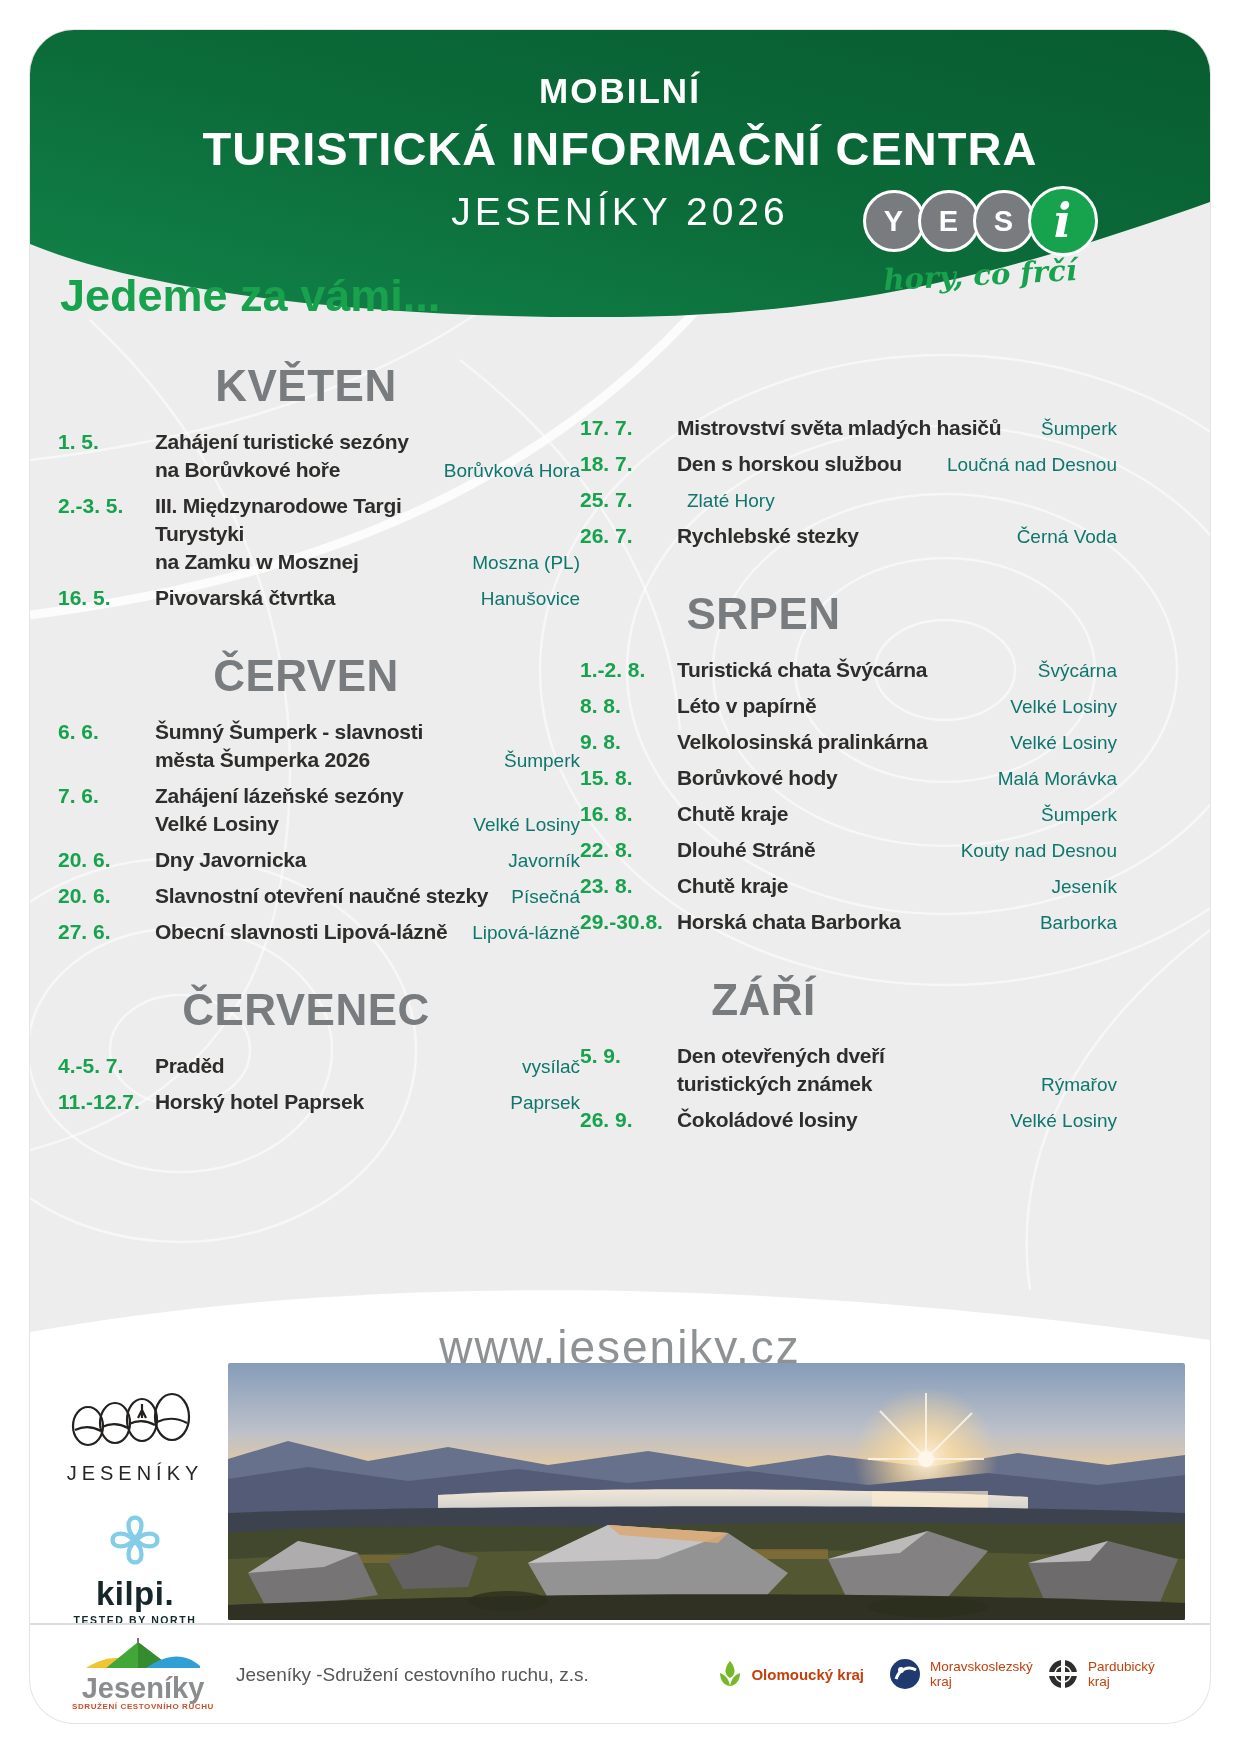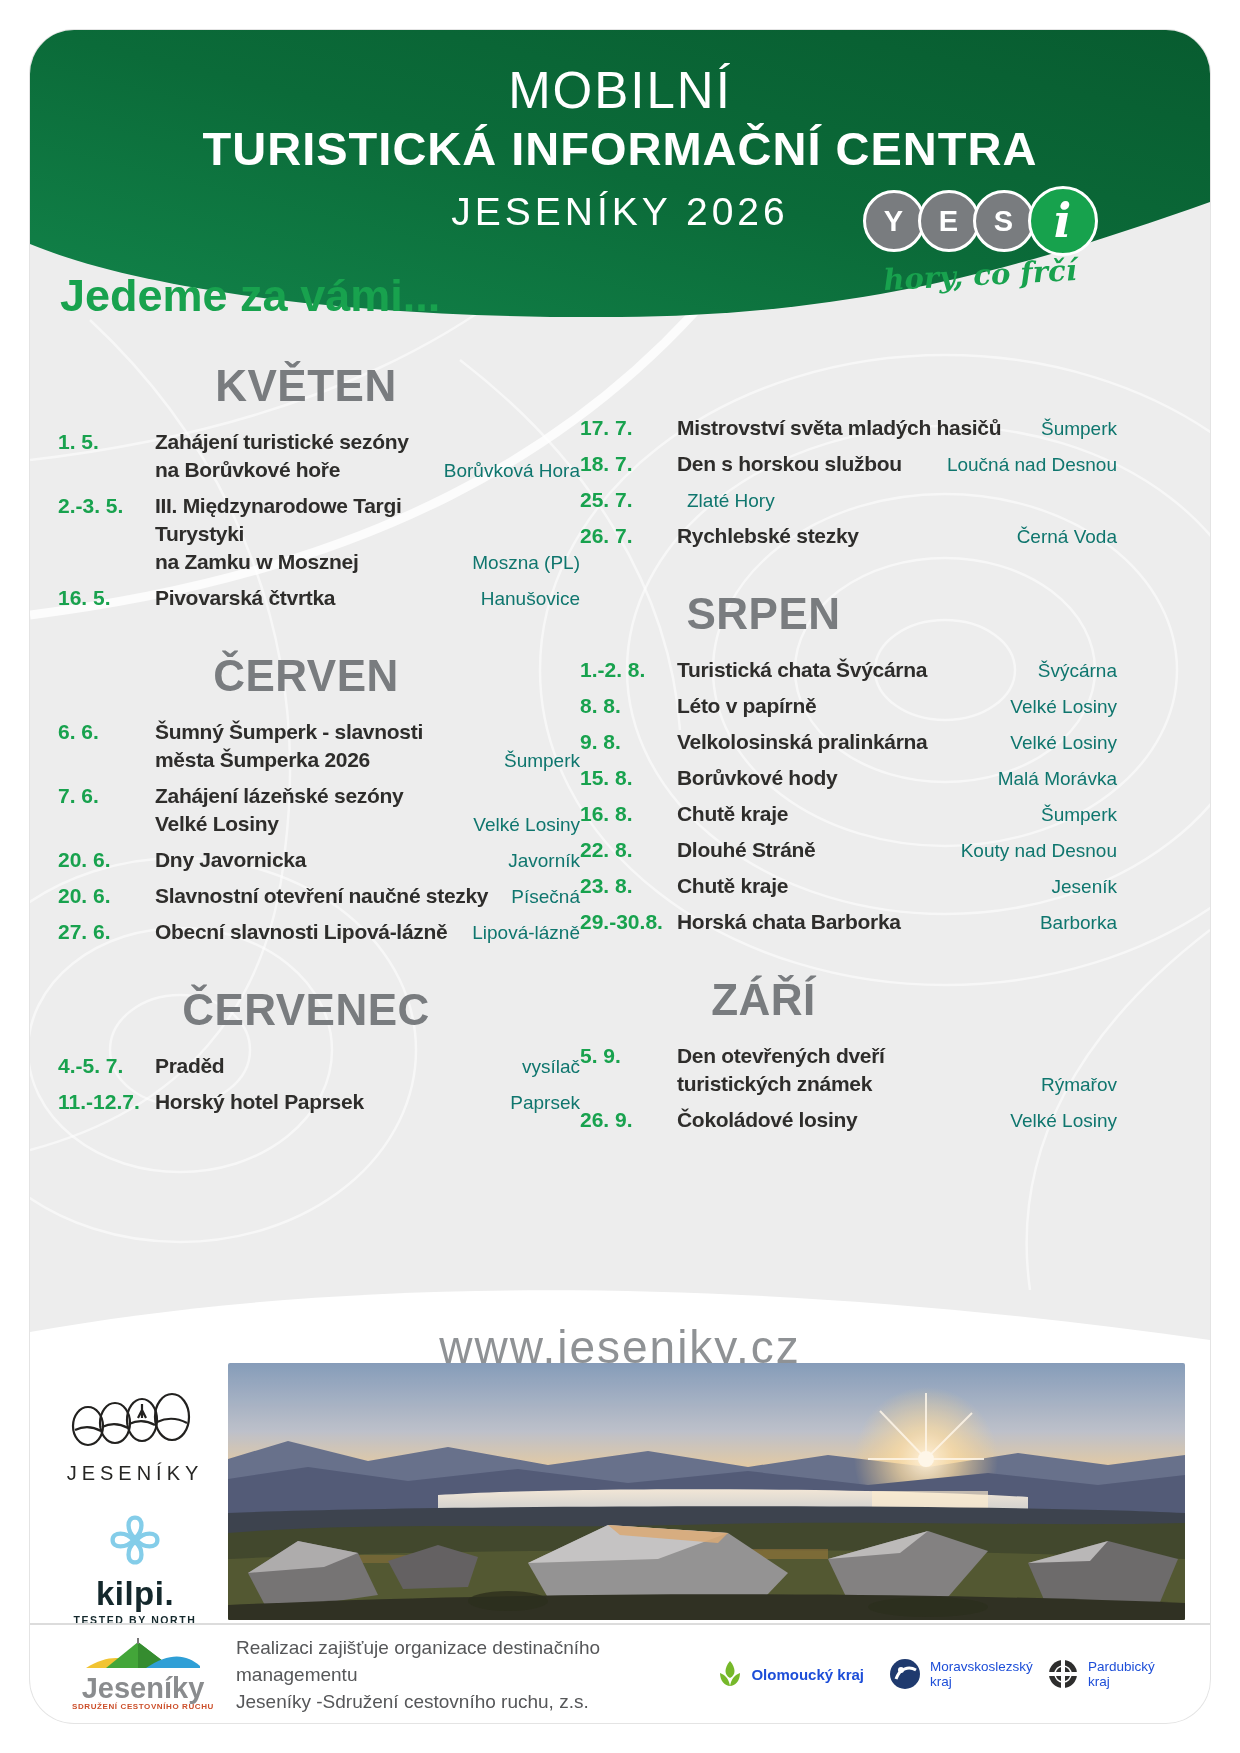--- a/index.html
+++ b/index.html
@@ -3,21 +3,21 @@
 <meta charset="utf-8">
 <style>
   html,body{margin:0;padding:0;background:#fff;}
   .page{position:relative;width:1240px;height:1753px;background:#ffffff;overflow:hidden;
         font-family:"Liberation Sans","DejaVu Sans",sans-serif;}
   .card{position:absolute;left:30px;top:30px;width:1180px;height:1693px;border-radius:44px;
         overflow:hidden;background:#ededed;box-shadow:0 0 0 1px #e4e4e4;}
   .contours{position:absolute;inset:0;z-index:1;}
   .hdr{position:absolute;top:0;left:0;z-index:2;display:block;}
   .hdr-text{position:absolute;top:34px;left:0;width:100%;text-align:center;z-index:3;color:#fff;}
-  .ht1{font-size:51px;font-weight:400;letter-spacing:2px;line-height:54px;}
+  .ht1{font-size:35px;font-weight:700;letter-spacing:2px;line-height:54px;}
   .ht2{font-size:47px;font-weight:800;letter-spacing:1px;line-height:54px;margin-top:4px;}
   .hsub{font-size:39px;font-weight:400;letter-spacing:4px;line-height:46px;margin-top:13px;}
   .yes{position:absolute;left:795px;top:156px;width:310px;z-index:4;text-align:center;}
   .yes-circles{display:flex;justify-content:center;align-items:center;}
   .yes-circle{display:inline-flex;align-items:center;justify-content:center;width:56px;height:56px;
       border-radius:50%;background:#797c7f;border:3px solid #fff;color:#fff;font-size:29px;
       font-weight:800;margin-left:-7px;}
   .yes-circle:first-child{margin-left:0;}
   .yes-circle.i{width:64px;height:64px;background:#17a24d;font-family:"DejaVu Serif",serif;
       font-style:italic;font-weight:700;font-size:46px;}
@@ -52,21 +52,21 @@
   .photo{position:absolute;left:198px;top:1333px;z-index:3;display:block;border-radius:2px;}
   .divider{position:absolute;left:0;top:1593px;width:1180px;height:2px;background:#dcdcdc;z-index:4;}
   .footerbar{position:absolute;left:38px;top:1602px;width:1112px;height:84px;z-index:4;
       display:flex;align-items:center;}
   .f-logo{flex:0 0 150px;text-align:center;}
   .f-logo-name{display:block;font-size:29px;font-weight:800;color:#8a8c8e;line-height:28px;margin-top:-2px;}
   .f-logo-sub{display:block;font-size:8px;font-weight:700;letter-spacing:0.6px;color:#cc4f2a;}
   .f-text{margin-left:18px;font-size:19px;line-height:27px;color:#565759;}
   .f-kraje{margin-left:auto;display:flex;align-items:center;gap:24px;}
   .kraj{display:flex;align-items:center;gap:8px;}
-  .kraj-label{font-size:13.5px;line-height:15px;color:#1d4ed8;width:92px;}
+  .kraj-label{font-size:13.5px;line-height:15px;color:#c2410c;width:92px;}
   .kraj.olomoucky .kraj-label{font-size:15px;font-weight:700;white-space:nowrap;width:auto;}
 </style>
 </head>
 <body>
 
 <div class="page">
   <div class="card">
 
     <svg class="contours" width="1180" height="1693" viewBox="0 0 1180 1693">
       <g fill="none" stroke="#ffffff" stroke-opacity="0.55" stroke-width="2.5">
@@ -393,21 +393,20 @@
           <path d="M4,30 C26,16 44,18 58,28 L58,30 Z" fill="#f1c433"></path>
           <path d="M24,30 L56,4 L90,30 Z" fill="#43a639"></path>
           <path d="M56,4 L90,30 L56,30 Z" fill="#358c2f"></path>
           <path d="M64,30 C88,14 104,16 118,28 L118,30 Z" fill="#2f9fd6"></path>
           <rect x="55" y="-1" width="2" height="7" fill="#777"></rect>
         </svg>
         <span class="f-logo-name">Jeseníky</span>
         <span class="f-logo-sub">SDRUŽENÍ CESTOVNÍHO RUCHU</span>
       </div>
       <div class="f-text">
-        <div>Realizaci zajišťuje organizace destinačního managementu</div>
         <div>Jeseníky -Sdružení cestovního ruchu, z.s.</div>
       </div>
       <div class="f-kraje">
         <div class="kraj olomoucky">
           <svg width="26" height="30" viewBox="0 0 26 30">
             <g fill="#76b82a">
               <path d="M13,2 C7,9 7,16 13,19 C19,16 19,9 13,2 Z"></path>
               <path d="M3,14 C3,22 8,27 13,27 C12,21 9,16 3,14 Z"></path>
               <path d="M23,14 C23,22 18,27 13,27 C14,21 17,16 23,14 Z"></path>
             </g>

